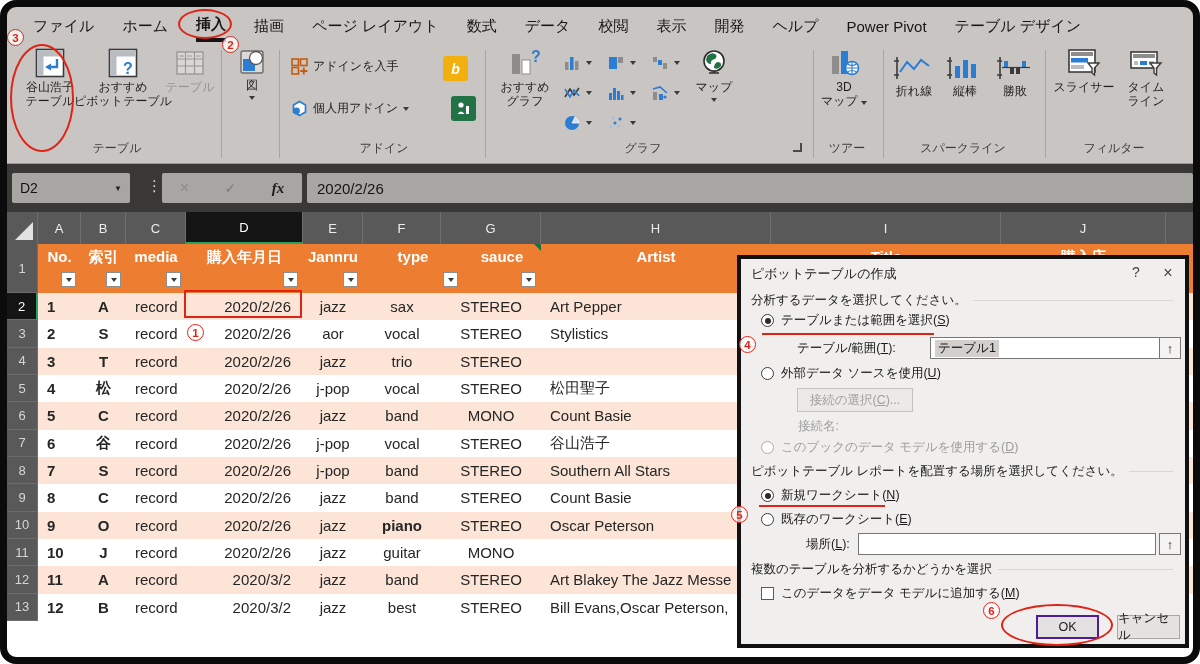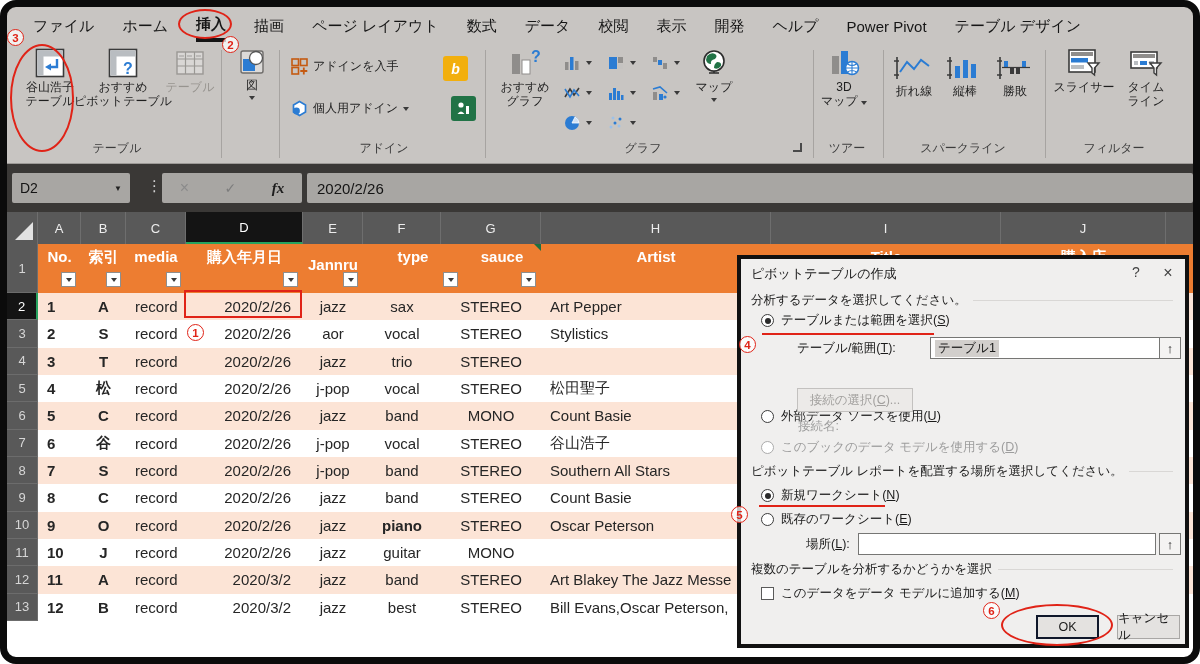--- a/index.html
+++ b/index.html
@@ -63,21 +63,21 @@
   .rule{flex:1;height:0;border-top:1px solid #d9d7d5;}
   .radio{width:13px;height:13px;border:1px solid #3c3c3c;border-radius:50%;background:#fff;display:inline-block;position:relative;flex:none;}
   .radio.on::after{content:"";position:absolute;left:2.5px;top:2.5px;width:6px;height:6px;border-radius:50%;background:#2b2b2b;}
   .radio.dis{border-color:#ababab;}
   .ritem{position:absolute;display:flex;align-items:center;gap:7px;}
   .gray{color:#9d9d9d;}
   .dinput{position:absolute;height:22px;background:#ffffff;border:1px solid #767674;display:flex;align-items:center;padding-left:4px;}
   .selval{background:#d2cfcc;padding:0 3px;font-size:12.5px;}
   .upbtn{position:absolute;width:22px;height:22px;background:#f4f3f2;border:1px solid #767674;display:flex;align-items:center;justify-content:center;font-weight:700;font-size:13px;color:#111;}
   .dbtn{position:absolute;height:24px;display:flex;align-items:center;justify-content:center;background:#e4e2e0;border:1px solid #a9a7a5;font-size:12.5px;}
-  .dbtn.def{border:2px solid #0f172a;}
+  .dbtn.def{border:2px solid #4c1d95;}
   .dbtn.dis{color:#a2a09e;border-color:#c3c1bf;background:#eceae8;}
   .cbox{width:13px;height:13px;border:1px solid #5a5a5a;background:#fff;display:inline-block;flex:none;}
   u{text-decoration:underline;}
 
   
   .ann{position:absolute;z-index:30;}
   .redellipse{border:2.5px solid #e02317;border-radius:50%;}
   .redrect{border:2.5px solid #e02317;}
   .redline{border-top:2.5px solid #e02317;height:0;}
   .nbadge{width:17px;height:17px;border:1.6px solid #e02317;border-radius:50%;color:#e02317;font-size:11.5px;font-weight:700;display:flex;align-items:center;justify-content:center;background:rgba(255,255,255,.75);}
@@ -414,21 +414,21 @@
           <div class="fbtn">
             <span class="tri"></span>
           </div>
         </div>
         <div class="hc" style="width: 117px;">
           <span class="htext">購入年月日</span>
           <div class="fbtn">
             <span class="tri"></span>
           </div>
         </div>
-        <div class="hc" style="width: 60px; margin-top: 8px;">
+        <div class="hc" style="width: 60px;">
           <span class="htext">Jannru</span>
           <div class="fbtn">
             <span class="tri"></span>
           </div>
         </div>
         <div class="hc" style="width: 100px;">
           <span class="htext">type</span>
           <div class="fbtn">
             <span class="tri"></span>
           </div>
@@ -637,21 +637,21 @@
     </div>
 
     <div class="ritem" style="left:56px;top:81px;">
       <span class="mn">テーブル/範囲(<u>T</u>):</span>
     </div>
     <div class="dinput" style="left:165px;top:78px;width:250px;margin-left:24px;">
       <span class="selval">テーブル1</span>
     </div>
     <div class="upbtn" style="left:418px;top:78px;">↑</div>
 
-    <div class="ritem" style="left:20px;top:106px;margin-top:43px;">
+    <div class="ritem" style="left:20px;top:106px;">
       <span class="radio"></span>
       <span class="mn">外部データ ソースを使用(<u>U</u>)</span>
     </div>
 
     <div class="dbtn dis" style="left:56px;top:129px;width:116px;">
       <span class="mn">接続の選択(<u>C</u>)...</span>
     </div>
     <div class="ritem gray" style="left:57px;top:159px;">
       <span>接続名:</span>
     </div>

